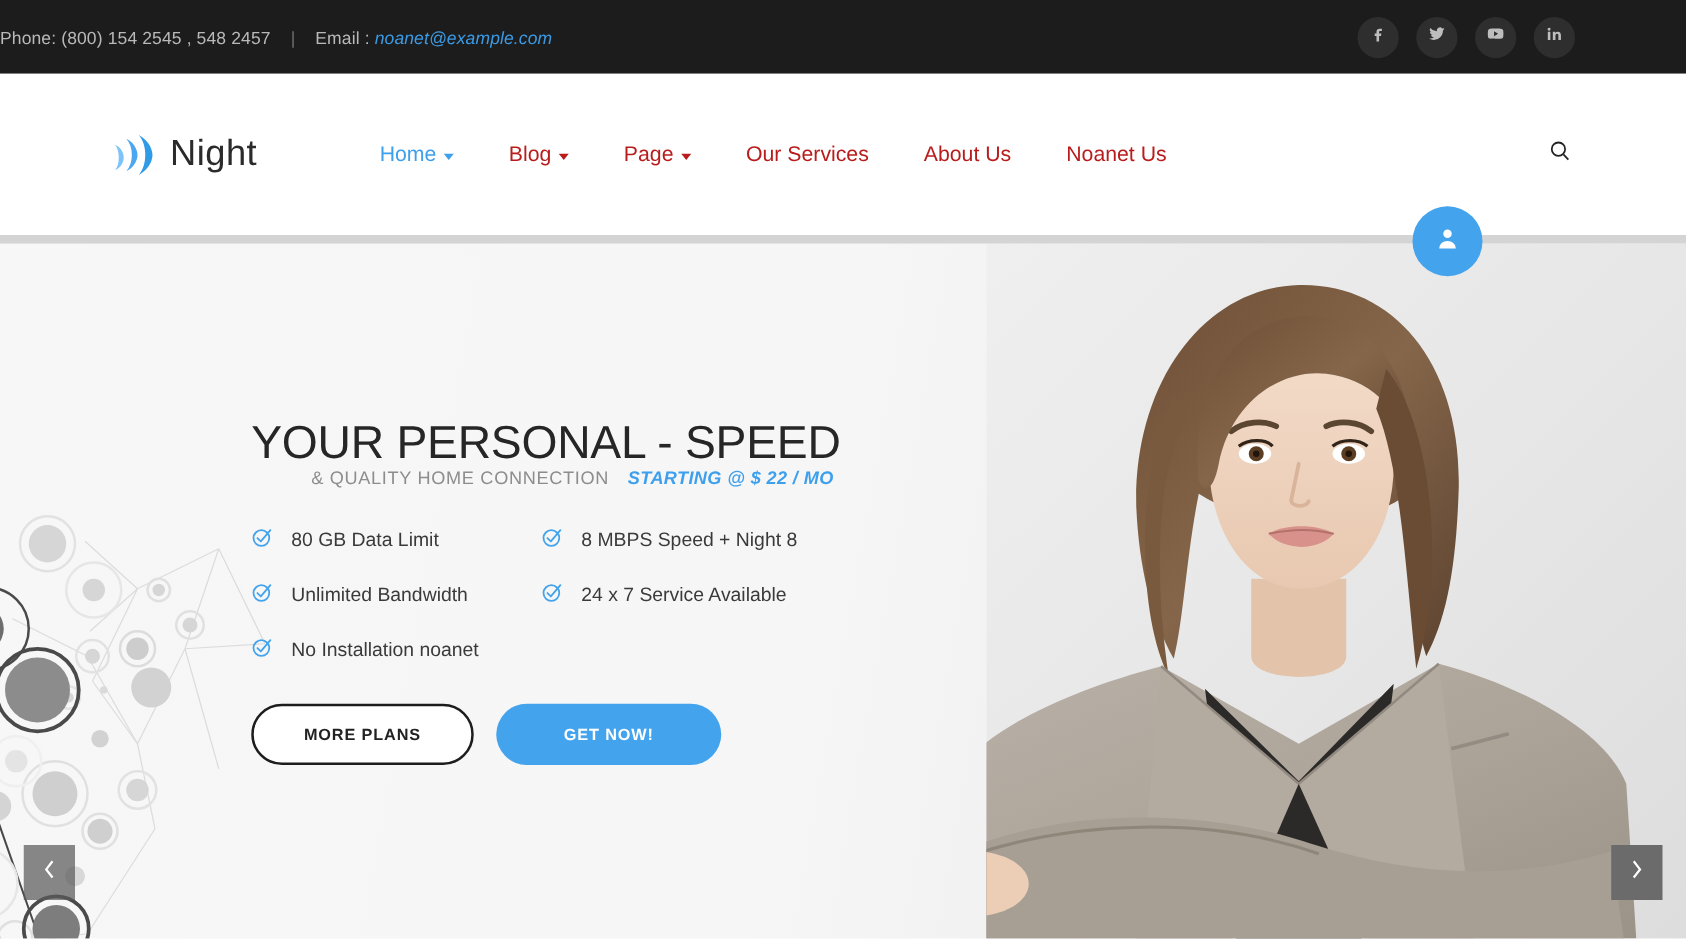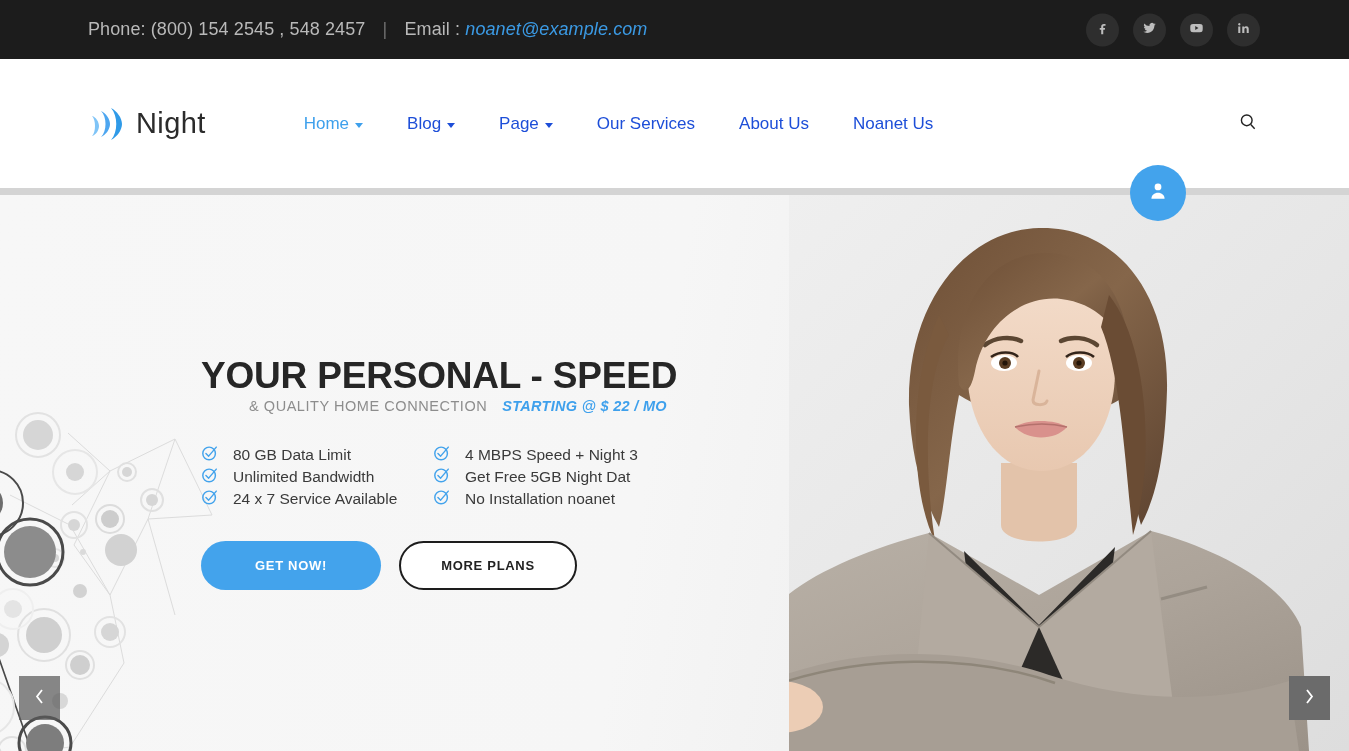--- a/index.html
+++ b/index.html
@@ -9,21 +9,21 @@
     background:#ffffff;
     -webkit-font-smoothing:antialiased;
   }
 
   
   .topbar{
     height:59px; background:#1c1c1c; width:100%;
     display:flex; align-items:center; position:relative;
   }
   .topbar-contact{
-    margin-left:88px; color:#b9b9b9; font-size:18px;
+    color:#b9b9b9; font-size:14px;
     letter-spacing:.1px; white-space:nowrap;
   }
   .topbar-contact .sep{ color:#6f6f6f; margin:0 12px; }
   .topbar-contact .email-link{
     color:#3b9ae4; font-style:italic; text-decoration:none;
   }
   .topbar-social{
     position:absolute; right:89px; top:50%; transform:translateY(-50%);
     display:flex; gap:14px;
   }
@@ -45,21 +45,21 @@
   }
   .logo-mark{ width:37px;height:40px; display:block; }
   .logo-text{
     font-size:29px; color:#2b2b2b; letter-spacing:.4px;
     font-weight:400; font-family:"Liberation Sans", sans-serif;
   }
   .nav{
     display:flex; align-items:center; margin-left:76px; gap:0;justify-content:center;
   }
   .nav-item{
-    font-size:17px; color:#1d4ed8; padding:0 22px; cursor:pointer;
+    font-size:17px; color:#b91c1c; padding:0 22px; cursor:pointer;
     text-decoration:none; white-space:nowrap; display:flex;
     align-items:center; gap:6px;
   }
   .nav-item.active{ color:#3ea0ec; }
   .caret{
     display:inline-block; width:0;height:0;
     border-left:4.5px solid transparent; border-right:4.5px solid transparent;
     border-top:5px solid currentColor; position:relative; top:2px;
   }
   .search-btn{
@@ -89,34 +89,34 @@
     position:absolute; right:0; top:0; width:560px; height:556px; overflow:hidden;
   }
   .hero-photo svg{ width:100%; height:100%; display:block; }
 
   .hero-content{
     position:absolute; left:201px; top:0; width:440px; height:100%;
     display:flex; flex-direction:column; justify-content:center;
     z-index:20;
   }
   .hero-title{
-    font-size:37px; font-weight:bold; color:#262626; letter-spacing:-.2px;
+    font-size:37px; font-weight:normal; color:#262626; letter-spacing:-.2px;
     line-height:1.08; margin-bottom:2px; white-space:nowrap;
   }
   .hero-sub-row{
     display:flex; align-items:baseline; gap:15px; margin-bottom:30px;
     white-space:nowrap;
     margin-left:48px;
   }
   .hero-sub{ font-size:14.5px; color:#8d8d8d; letter-spacing:.55px; }
   .hero-price{
     font-size:14.5px; color:#3ea0ec; font-weight:bold; letter-spacing:.3px;font-style:italic;
   }
   .feature-grid{
-    display:grid; grid-template-columns:232px 232px; 
+    display:grid; grid-template-columns:232px 232px; row-gap:21px;
     margin-bottom:31px;
   }
   .feature{
     display:flex; align-items:center; gap:14px;
     font-size:15.5px; color:#3a3a3a; white-space:nowrap;
   }
   .feature svg{ width:18px;height:18px;flex:0 0 18px; }
   .hero-buttons{ display:flex; gap:18px; }
   .btn{
     font-size:13px; font-weight:bold; letter-spacing:.7px;
@@ -385,39 +385,30 @@
           </span>
           <span>80 GB Data Limit</span>
         </div>
         <div class="feature">
           <span>
             <svg viewBox="0 0 20 20">
                 <circle cx="9" cy="10.5" r="7" fill="none" stroke="#43a3ec" stroke-width="1.6"></circle>
                 <path d="M5.5 10.5 L8.5 13.5 L17 3.5" fill="none" stroke="#43a3ec" stroke-width="1.6" stroke-linecap="round" stroke-linejoin="round"></path>
               </svg>
           </span>
-          <span>4 MBPS Speed + Night 3</span>
+          <span>8 MBPS Speed + Night 8</span>
         </div>
         <div class="feature">
           <span>
             <svg viewBox="0 0 20 20">
                 <circle cx="9" cy="10.5" r="7" fill="none" stroke="#43a3ec" stroke-width="1.6"></circle>
                 <path d="M5.5 10.5 L8.5 13.5 L17 3.5" fill="none" stroke="#43a3ec" stroke-width="1.6" stroke-linecap="round" stroke-linejoin="round"></path>
               </svg>
           </span>
           <span>Unlimited Bandwidth</span>
-        </div>
-        <div class="feature">
-          <span>
-            <svg viewBox="0 0 20 20">
-                <circle cx="9" cy="10.5" r="7" fill="none" stroke="#43a3ec" stroke-width="1.6"></circle>
-                <path d="M5.5 10.5 L8.5 13.5 L17 3.5" fill="none" stroke="#43a3ec" stroke-width="1.6" stroke-linecap="round" stroke-linejoin="round"></path>
-              </svg>
-          </span>
-          <span>Get Free 5GB Night Dat</span>
         </div>
         <div class="feature">
           <span>
             <svg viewBox="0 0 20 20">
                 <circle cx="9" cy="10.5" r="7" fill="none" stroke="#43a3ec" stroke-width="1.6"></circle>
                 <path d="M5.5 10.5 L8.5 13.5 L17 3.5" fill="none" stroke="#43a3ec" stroke-width="1.6" stroke-linecap="round" stroke-linejoin="round"></path>
               </svg>
           </span>
           <span>24 x 7 Service Available</span>
         </div>
@@ -427,22 +418,22 @@
                 <circle cx="9" cy="10.5" r="7" fill="none" stroke="#43a3ec" stroke-width="1.6"></circle>
                 <path d="M5.5 10.5 L8.5 13.5 L17 3.5" fill="none" stroke="#43a3ec" stroke-width="1.6" stroke-linecap="round" stroke-linejoin="round"></path>
               </svg>
           </span>
           <span>No Installation noanet</span>
         </div>
       </div>
     </div>
 
     <div class="hero-buttons">
+      <button class="btn btn-outline">MORE PLANS</button>
       <button class="btn btn-primary">GET NOW!</button>
-      <button class="btn btn-outline">MORE PLANS</button>
     </div>
   </div>
 
   <div class="car-arrow prev">
     <span>
       <svg viewBox="0 0 13 19">
           <polyline points="9,3 4,9.5 9,16"></polyline>
         </svg>
     </span>
   </div>

